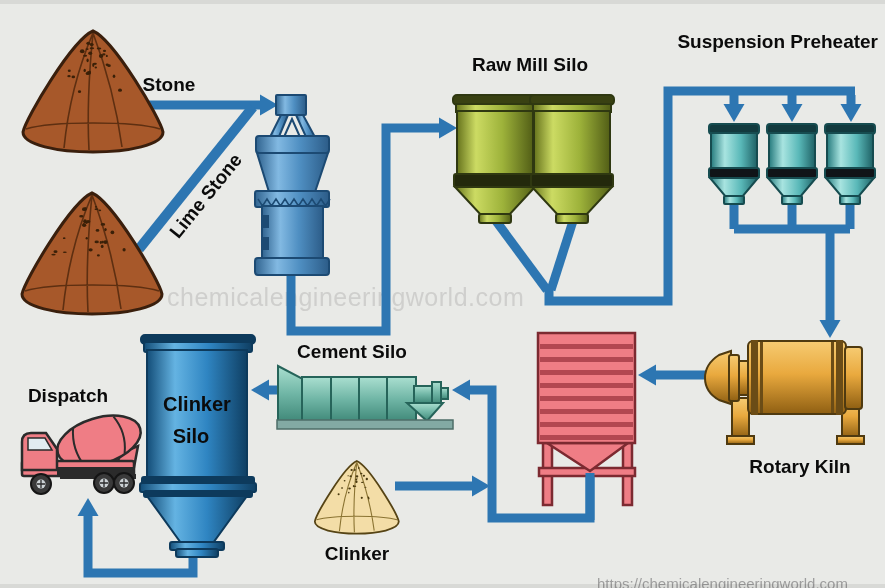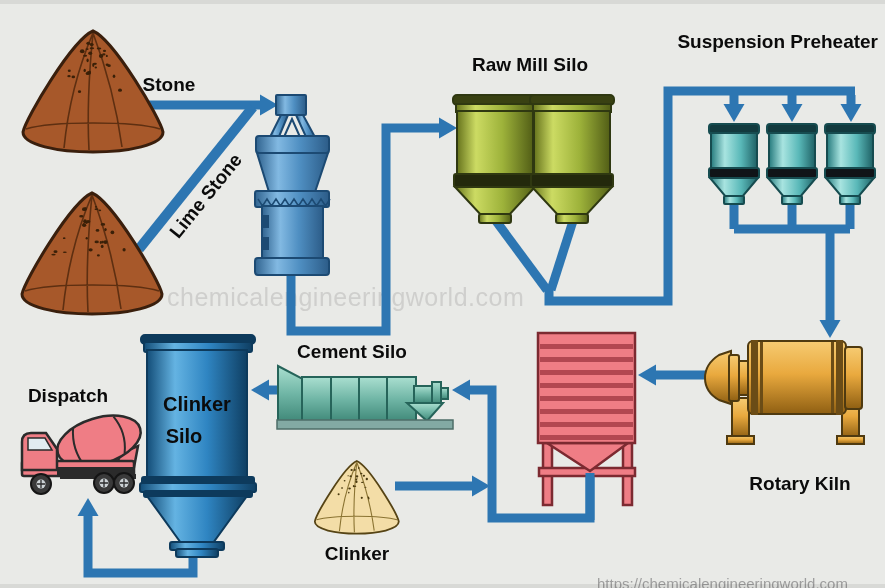--- a/index.html
+++ b/index.html
@@ -338,24 +338,24 @@
         </g>
         <path d="M41,480 V488 M37,484 H45 M104,479 V487 M100,483 H108 M124,479 V487 M120,483 H128" stroke="#2b2b2b" stroke-width="1.3"></path>
       </g>
     </g>
   </svg>
 
   <div class="lbl" style="left:137px;top:75px;width:64px;">Stone</div>
   <div class="lbl lbl-rot" style="left:140px;top:186px;width:132px;">Lime Stone</div>
   <div class="lbl" style="left:450px;top:55px;width:160px;">Raw Mill Silo</div>
   <div class="lbl" style="left:648px;top:32px;width:230px;text-align:right;">Suspension Preheater</div>
-  <div class="lbl" style="left:742px;top:474px;width:116px;">Rotary Kiln</div>
+  <div class="lbl" style="left:742px;top:457px;width:116px;">Rotary Kiln</div>
   <div class="lbl" style="left:290px;top:342px;width:124px;">Cement Silo</div>
   <div class="lbl" style="left:313px;top:544px;width:88px;">Clinker</div>
   <div class="lbl silo-text" style="left:147px;top:394px;width:100px;">Clinker</div>
-  <div class="lbl silo-text" style="left:130px;top:426px;width:108px;">Silo</div>
+  <div class="lbl silo-text" style="left:137px;top:426px;width:108px;">Silo</div>
   <div class="lbl" style="left:20px;top:386px;width:96px;">Dispatch</div>
 
   <div class="footer-url">https://chemicalengineeringworld.com</div>
 
   <div class="edge-strip edge-top"></div>
   <div class="edge-strip edge-bottom"></div>
 </div>
 
 </body></html>

